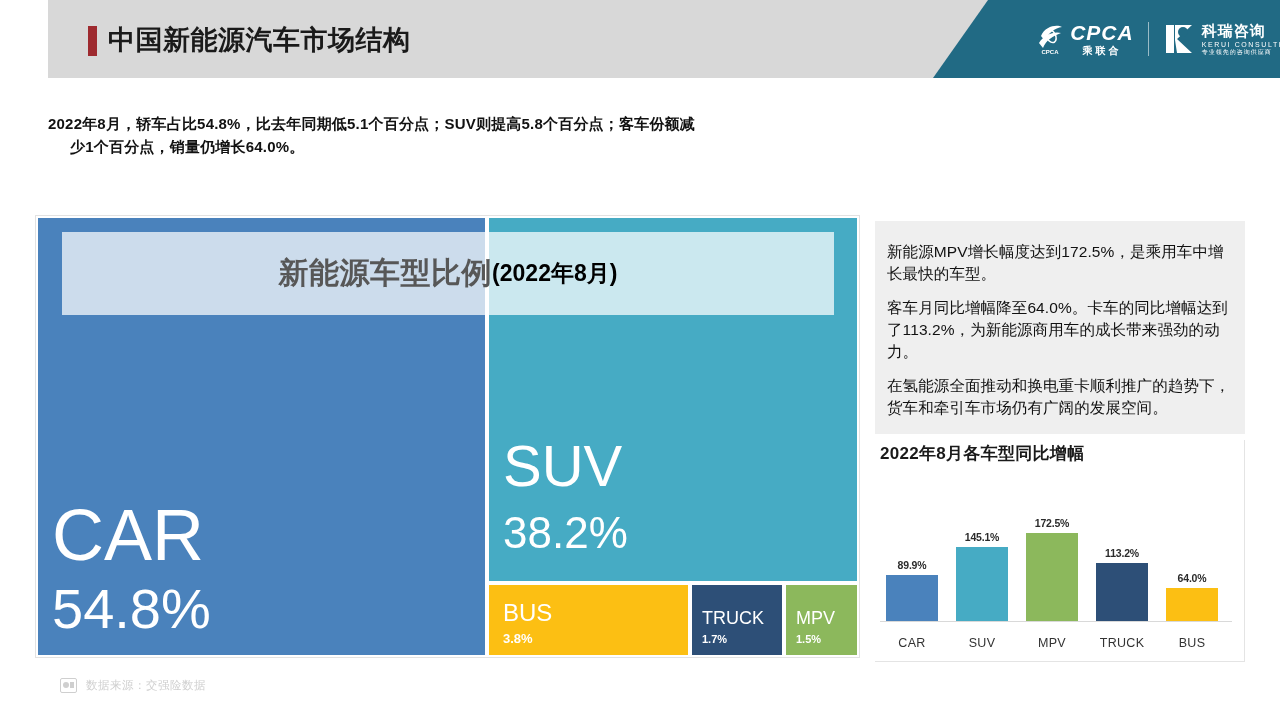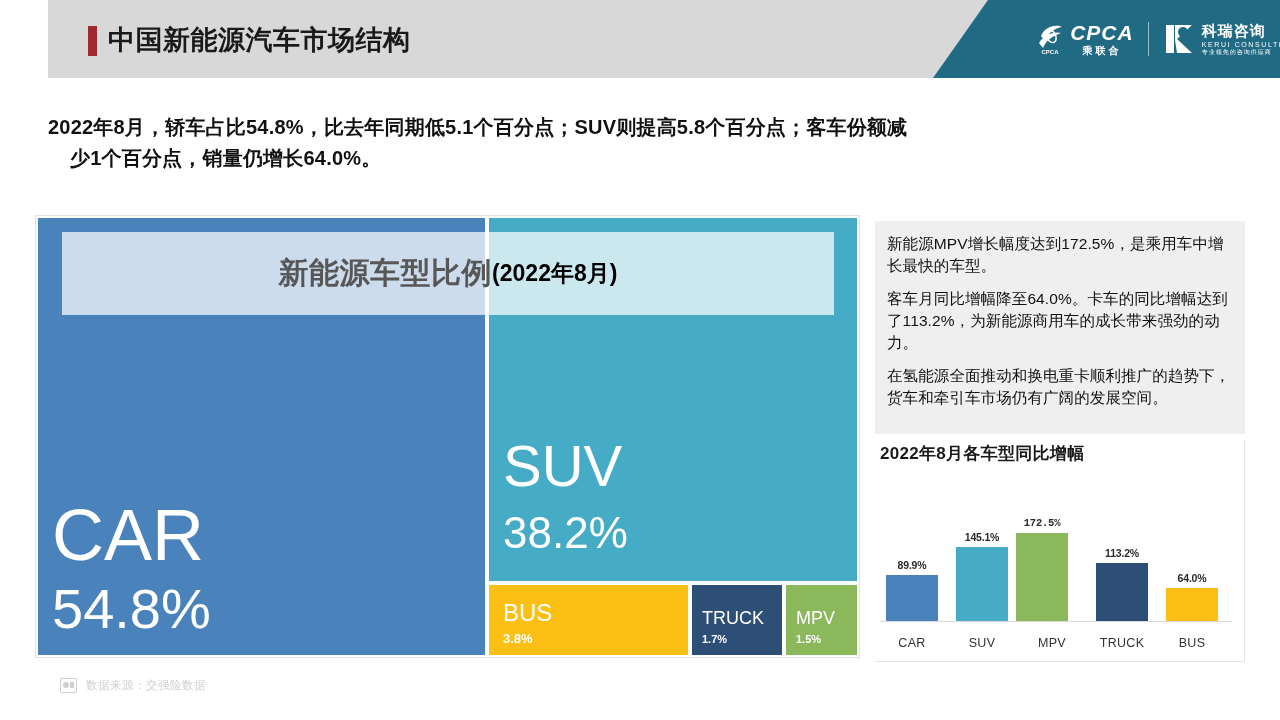--- a/index.html
+++ b/index.html
@@ -120,21 +120,21 @@
     color: #ffffff;
     letter-spacing: 1px;
     margin-top: 1px;
   }
 
   
   .subtitle {
     position: absolute;
     left: 48px; top: 112px;
     width: 1180px;
-    font-size: 20px;
+    font-size: 15px;
     font-weight: bold;
     color: #111111;
     line-height: 1.55;
     letter-spacing: 0.2px;
   }
   .subtitle .ind { display:block; text-indent: 0; }
   .subtitle .ind2 { display:block; padding-left: 22px; }
 
   
   .treemap {
@@ -204,21 +204,21 @@
     left: 875px; top: 221px;
     width: 370px; height: 213px;
     background: #efefef;
     box-sizing: border-box;
     padding: 8px 12px 8px 12px;
   }
   .note-p {
     font-size: 15.5px;
     color: #111111;
     line-height: 1.42;
-    margin: 4px 0 11px 0;
+    margin: 12px 0 11px 0;
     letter-spacing: 0.1px;
   }
   .note-p:last-child { margin-bottom: 0; }
 
   
   .barpanel {
     position: absolute;
     left: 875px; top: 440px;
     width: 370px; height: 222px;
     border-right: 1px solid #e4e4e4;
@@ -406,21 +406,21 @@
     <div class="bar-baseline"></div>
     <div id="bar-cols">
         <div class="bar-col" style="left: 6px;">
           <div class="bar-datalabel">89.9%</div>
           <div class="bar-rect" style="height: 46px; background: rgb(74, 130, 188);"></div>
         </div>
         <div class="bar-col" style="left: 76px;">
           <div class="bar-datalabel">145.1%</div>
           <div class="bar-rect" style="height: 74px; background: rgb(70, 171, 196);"></div>
         </div>
-        <div class="bar-col" style="left: 136px; font-family: Liberation Mono, monospace;">
+        <div class="bar-col" style="left: 146px;">
           <div class="bar-datalabel">172.5%</div>
           <div class="bar-rect" style="height: 88px; background: rgb(140, 184, 92);"></div>
         </div>
         <div class="bar-col" style="left: 216px;">
           <div class="bar-datalabel">113.2%</div>
           <div class="bar-rect" style="height: 58px; background: rgb(45, 79, 119);"></div>
         </div>
         <div class="bar-col" style="left: 286px;">
           <div class="bar-datalabel">64.0%</div>
           <div class="bar-rect" style="height: 33px; background: rgb(252, 191, 19);"></div>

